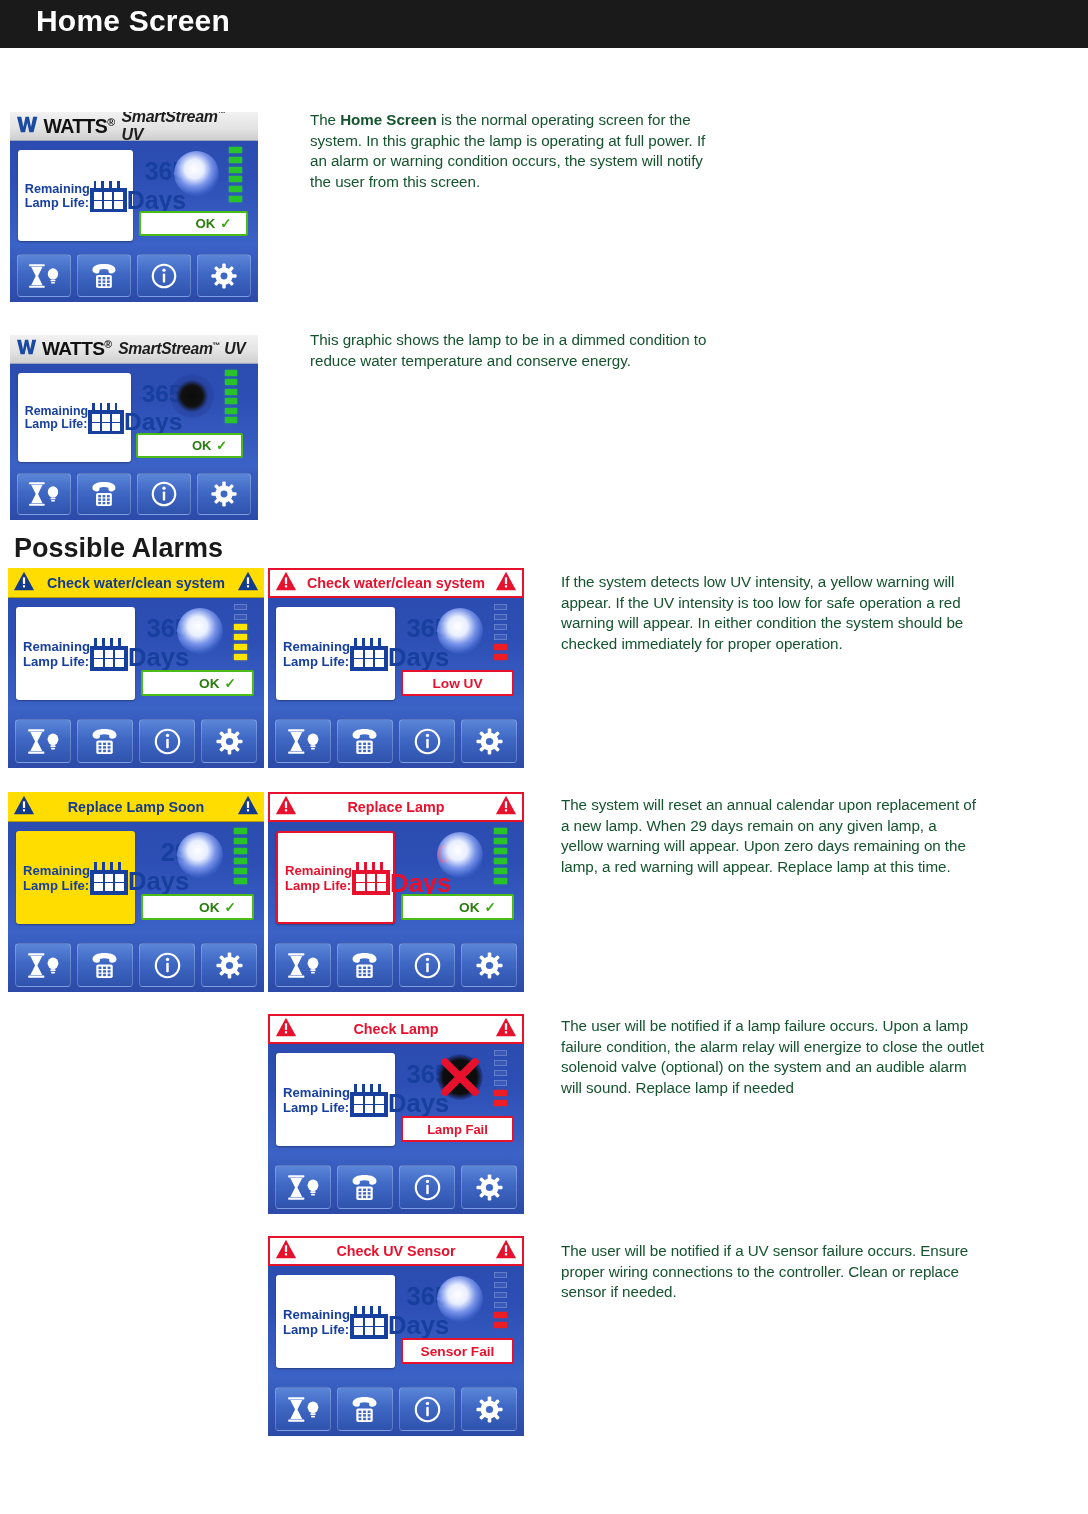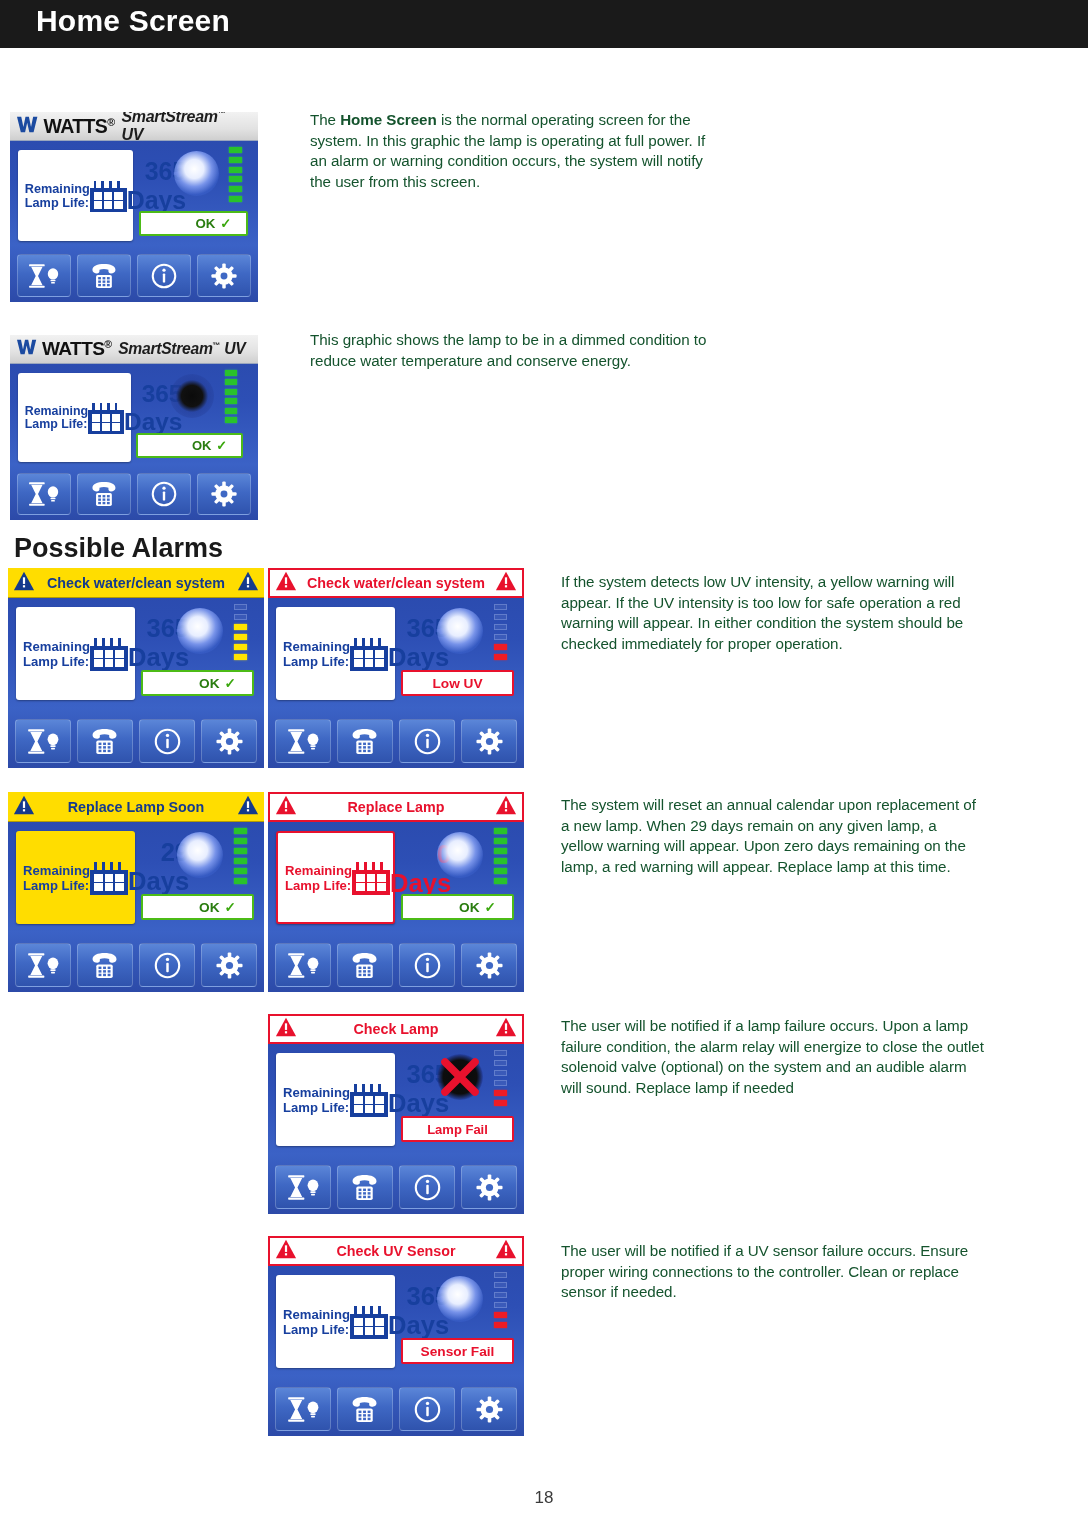--- a/index.html
+++ b/index.html
@@ -987,14 +987,13 @@
   <div class="para" style="left:310px; top:330px; width:400px;">This graphic shows the lamp to be in a dimmed condition to reduce water temperature and conserve energy.</div>
 
   <div class="para" style="left:561px; top:572px; width:420px;">If the system detects low UV intensity, a yellow warning will appear. If the UV intensity is too low for safe operation a red warning will appear. In either condition the system should be checked immediately for proper operation.</div>
 
   <div class="para" style="left:561px; top:795px; width:420px;">The system will reset an annual calendar upon replacement of a new lamp. When 29 days remain on any given lamp, a yellow warning will appear. Upon zero days remaining on the lamp, a red warning will appear. Replace lamp at this time.</div>
 
   <div class="para" style="left:561px; top:1016px; width:424px;">The user will be notified if a lamp failure occurs. Upon a lamp failure condition, the alarm relay will energize to close the outlet solenoid valve (optional) on the system and an audible alarm will sound. Replace lamp if needed</div>
 
   <div class="para" style="left:561px; top:1241px; width:420px;">The user will be notified if a UV sensor failure occurs. Ensure proper wiring connections to the controller. Clean or replace sensor if needed.</div>
 
-  <div class="page-number" style="left:0; top:1488px;">18</div>
 </div>
 
 </body></html>

